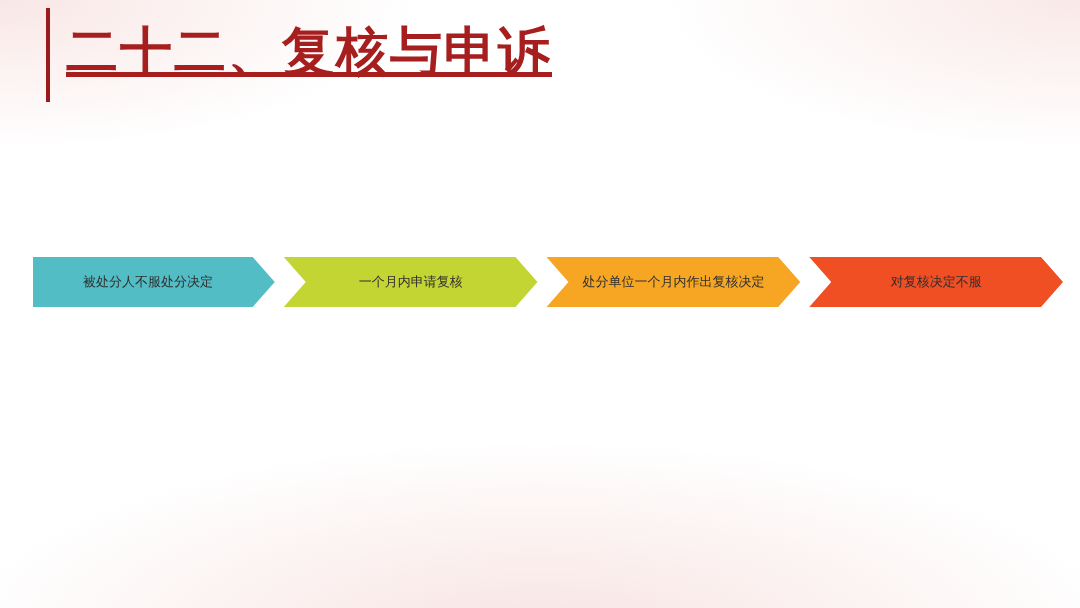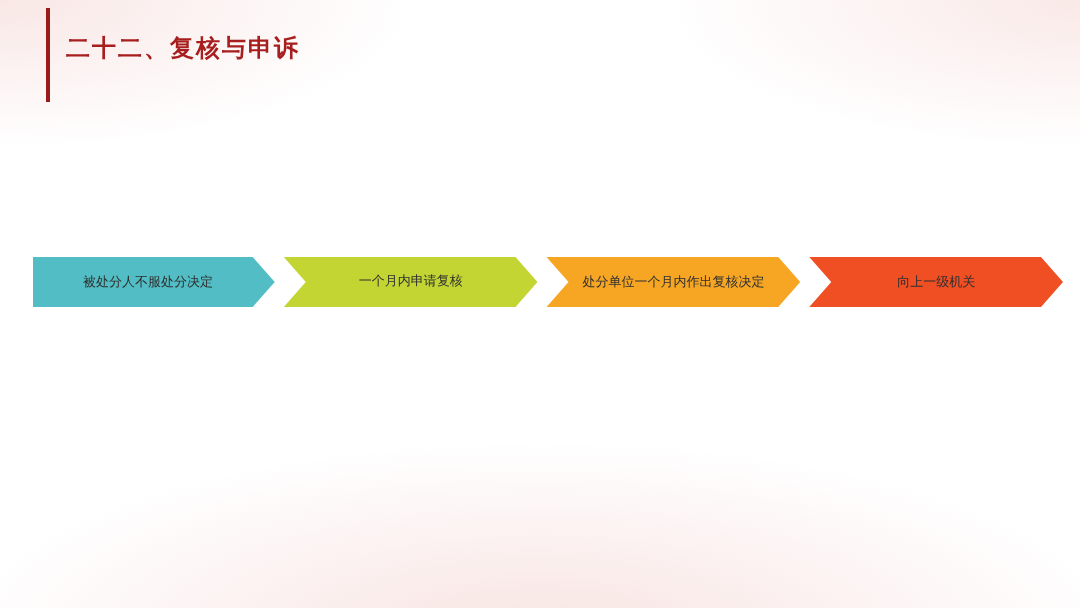--- a/index.html
+++ b/index.html
@@ -35,26 +35,27 @@
     position: absolute;
     left: 46px;
     top: 8px;
     width: 4px;
     height: 94px;
   }
 
   .title {
     position: absolute;
     left: 66px;
-    top: 32px;
-    font-size: 24px;
+    top: 17px;
+    font-size: 52px;
     font-weight: bold;
     letter-spacing: 2px;
     font-family: "Liberation Serif", "DejaVu Serif", serif;
     white-space: nowrap;
+    text-decoration: underline;
   }
 
   
   .flow {
     position: absolute;
     left: 33px;
     top: 257px;
     width: 1030px;
     height: 50px;
     display: flex;
@@ -91,24 +92,24 @@
 
   <div class="title-block">
     <div class="title-bar" style="background: rgb(155, 27, 27);"></div>
     <h1 class="title" style="color: rgb(166, 30, 30);">二十二、复核与申诉</h1>
   </div>
 
   <div class="flow" id="flow">
       <div class="step first" style="background: rgb(82, 189, 196);">
         <span class="step-label">被处分人不服处分决定</span>
       </div>
-      <div class="step" style="background: rgb(195, 213, 50); font-family: Liberation Mono, monospace;">
+      <div class="step" style="background: rgb(195, 213, 50);">
         <span class="step-label">一个月内申请复核</span>
       </div>
       <div class="step" style="background: rgb(246, 166, 35); font-family: Liberation Serif, serif;">
         <span class="step-label">处分单位一个月内作出复核决定</span>
       </div>
       <div class="step" style="background: rgb(240, 78, 35);">
-        <span class="step-label">向上一级机关</span>
+        <span class="step-label">对复核决定不服</span>
       </div>
     </div>
 
 </div>
 
 </body></html>

